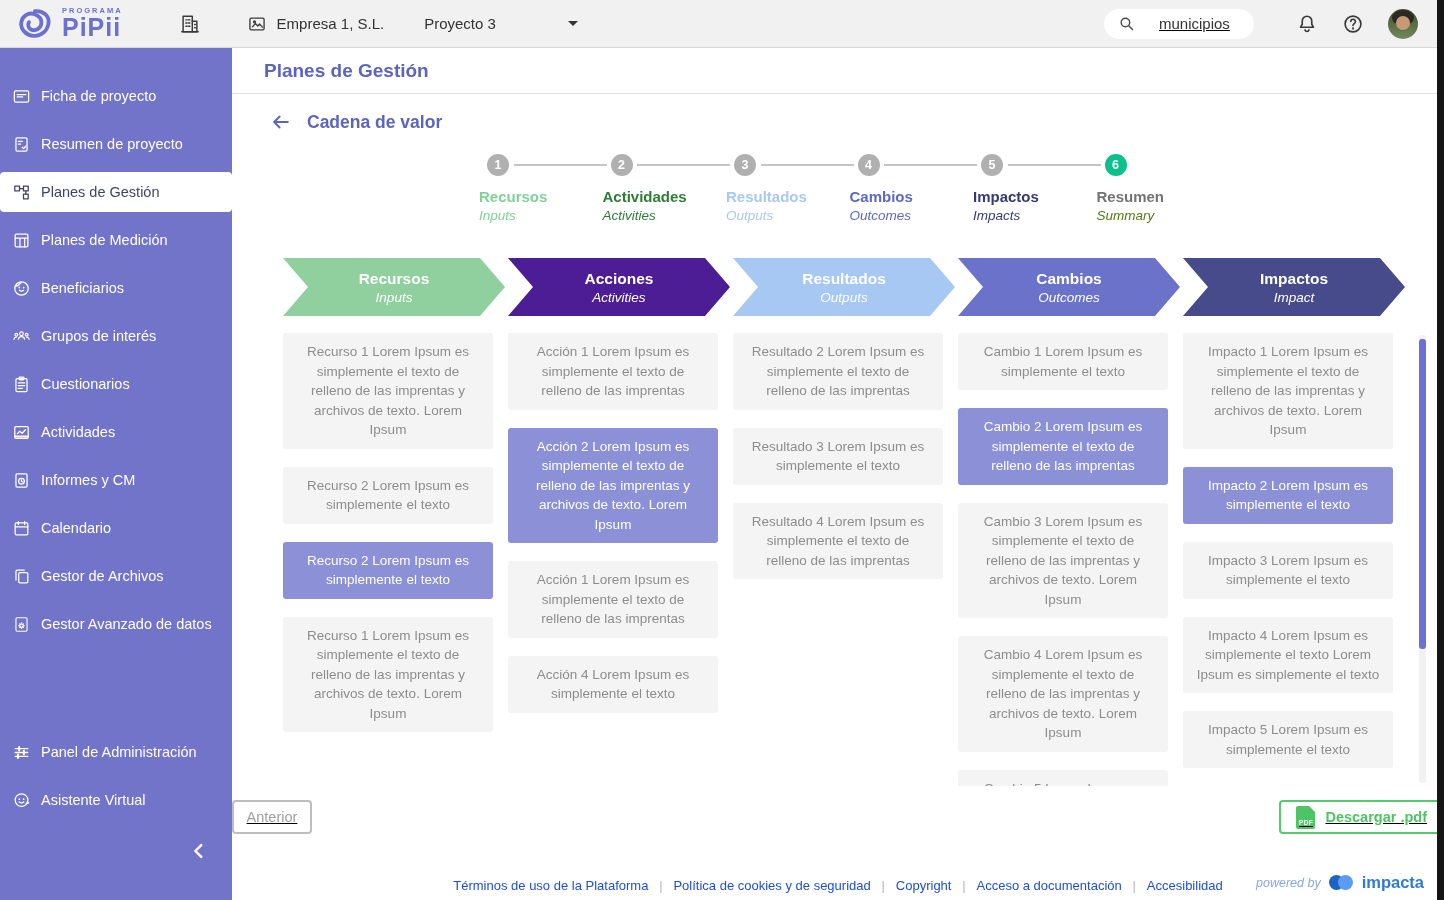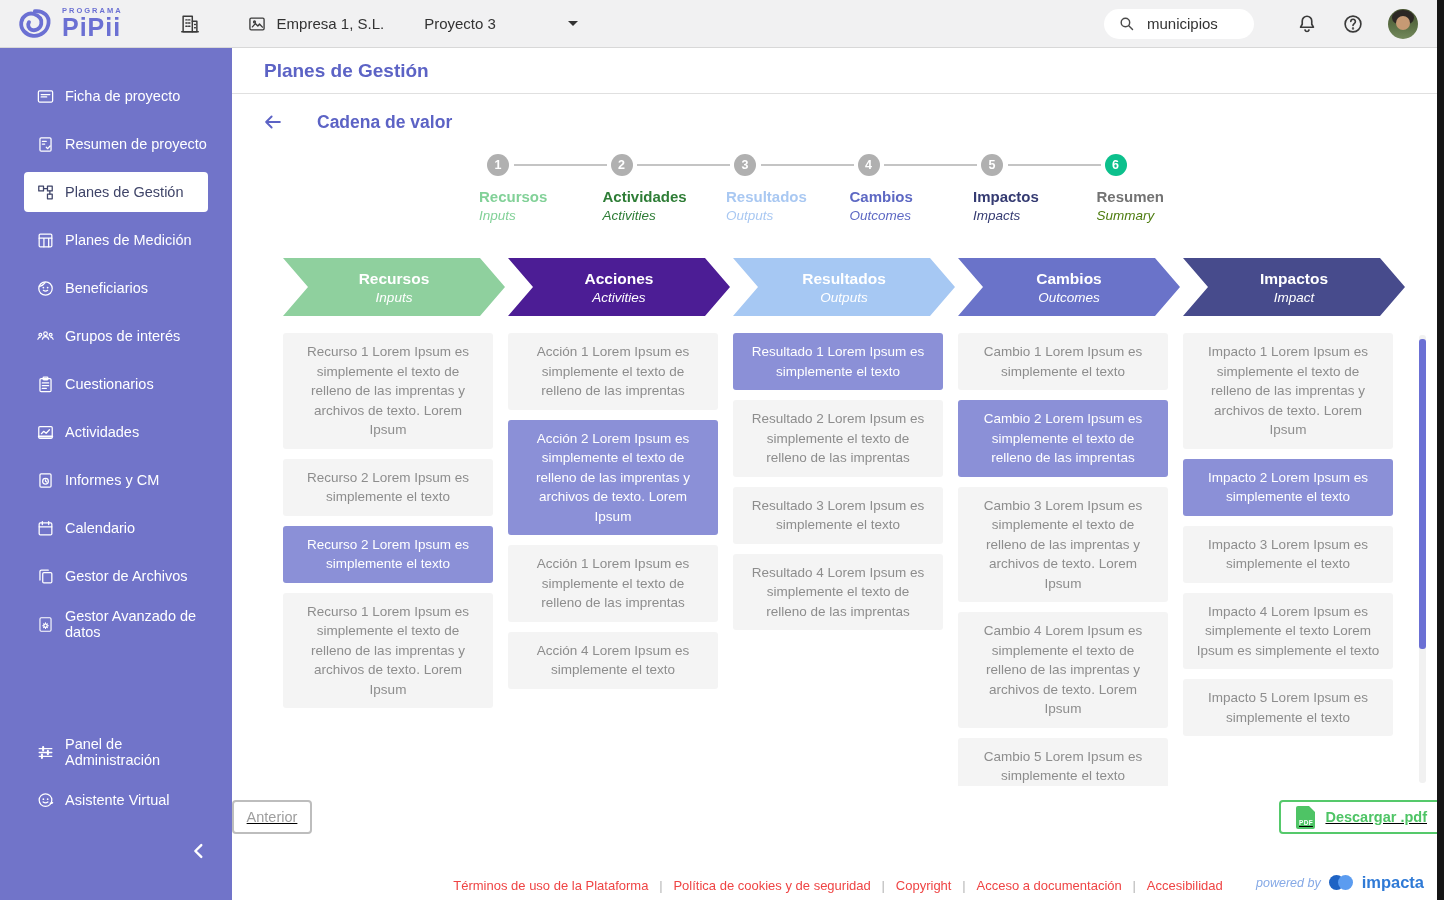--- a/index.html
+++ b/index.html
@@ -20,50 +20,50 @@
   .tb-icon { background:none; border:none; color:#3a3a3a; cursor:pointer; }
   .tb-icon svg { width:22px; height:22px; }
   .tb-building { margin-left:56px; }
   .company { display:flex; align-items:center; gap:10px; margin-left:46px; font-size:15px; color:#333; cursor:pointer; }
   .company .tb-icon svg { width:20px; height:20px; }
   .project { display:flex; align-items:center; margin-left:40px; font-size:15px; color:#333; cursor:pointer; }
   .project .caret { width:0; height:0; border-left:5px solid transparent; border-right:5px solid transparent;
                     border-top:5px solid #333; margin-left:72px; }
   .tb-right { margin-left:auto; display:flex; align-items:center; gap:24px; padding-right:26px; }
   .search { background:#fff; height:30px; border-radius:16px; display:flex; align-items:center;
-            gap:12px; padding:0 14px; width:150px; margin-right:18px; }
+            gap:24px; padding:0 14px; width:150px; margin-right:18px;text-decoration:underline; }
   .search-ic { color:#4a4a4a; } .search-ic svg { width:17px; height:17px; }
   .search input { border:none; outline:none; background:transparent; font-size:15px; color:#333; width:100px;
                   font-family:"Liberation Sans", sans-serif; }
   .avatar { width:30px; height:30px; border-radius:50%; position:relative; overflow:hidden; cursor:pointer;
             background:linear-gradient(180deg,#46512f 0%,#5d7247 60%,#74895c 100%); }
   .avatar::before { content:""; position:absolute; top:1px; left:4px; right:4px; height:15px;
                     border-radius:50% 50% 46% 46%; background:#2c2824; }
   .avatar::after { content:""; position:absolute; top:7px; left:8px; width:14px; height:14px;
                    border-radius:50%; background:#c69a74; }
 
   
   .app-body { display:flex; height:852px; }
 
   
   .sidebar { width:232px; background:#7174c9; display:flex; flex-direction:column; flex-shrink:0; }
   .nav-list { display:flex; flex-direction:column; margin-top:24px; }
-  .nav-item { height:40px; margin:4px 24px; padding-left:12px; display:flex; align-items:center; gap:10px;
+  .nav-item { height:40px; margin:4px 0; padding-left:12px; display:flex; align-items:center; gap:10px;
               color:#fff; font-size:14.5px; cursor:pointer; border-radius:4px; }
   .nav-item.active { background:#fff; color:#3f4468; }
   .nav-ic { flex-shrink:0; } .nav-ic svg { width:19px; height:19px; }
   .nav-list.bottom { margin-top:80px; }
   .collapse { margin:16px 22px 0 auto; color:#fff; cursor:pointer; }
   .collapse svg { width:22px; height:22px; }
 
   
   .main { flex:1; background:#fff; position:relative; overflow:hidden; }
   .main-header { height:46px; border-bottom:1px solid #e0e0e0; display:flex; align-items:center; }
   .main-header h1 { font-size:19px; font-weight:bold; color:#5c63c5; padding-left:32px; }
-  .sub-header { margin-top:14px; height:28px; display:flex; align-items:center; gap:33px; padding-left:30px; }
+  .sub-header { margin-top:14px; height:28px; display:flex; align-items:center; gap:15px; padding-left:38px; }
   .back { color:#5c63c5; cursor:pointer; } .back svg { width:22px; height:22px; }
   .sub-header h2 { font-size:17.5px; font-weight:bold; color:#5c63c5; }
 
   
   .stepper { display:flex; margin:18px 0 0 247px; height:80px; }
   .step { width:123.5px; position:relative; cursor:pointer; }
   .step:not(:first-of-type)::before { content:""; position:absolute; left:-89px; top:10px;
         width:93px; height:2px; background:#c4c4c4; }
   .step-circle { width:22px; height:22px; border-radius:50%; background:#b0b0b0; color:#fff;
                  font-size:12.5px; font-weight:bold; display:flex; align-items:center; justify-content:center;
@@ -78,21 +78,21 @@
            align-items:center; justify-content:center; gap:2px; text-align:center;
            clip-path:polygon(0 0, 197px 0, 100% 50%, 197px 100%, 0 100%, 25px 50%); }
   .arrow-title { font-size:15.5px; font-weight:bold; }
   .arrow-sub { font-size:13.5px; font-style:italic; }
 
   
   .cards-area { position:relative; }
   .cards-row { display:flex; gap:15px; margin-left:51px; margin-top:17px; height:453px;
                overflow:hidden; align-items:flex-start; }
   .card-col { width:210px; flex-shrink:0; }
-  .col-cards { display:flex; flex-direction:column; gap:10px; }
+  .col-cards { display:flex; flex-direction:column; gap:18px; }
   .card { background:#f4f4f4; border-radius:3px; padding:9px 13px; font-size:13.5px; line-height:19.5px;
           color:#8d8d8d; text-align:center; cursor:pointer; }
   .card.highlighted { background:#8b90d7; color:#fff; }
   .v-scroll { position:absolute; left:1187px; top:2px; width:7px; height:448px; background:#f1f1f1;
               border-radius:3px; cursor:pointer; }
   .v-thumb { position:absolute; top:4px; left:0; width:7px; height:310px; background:#6b70d4; border-radius:3px; }
 
   
   .actions { margin-top:14px; display:flex; justify-content:space-between; gap:46px;text-decoration:underline; }
   .btn-prev { width:80px; height:34px; background:#fff; border:2px solid #bdbdbd; border-radius:4px;
@@ -101,21 +101,21 @@
              font-size:14.5px; font-weight:bold; display:flex; align-items:center; gap:10px; padding:0 15px;
              cursor:pointer; font-family:"Liberation Sans", sans-serif; }
   .pdf-ic { width:19px; height:23px; background:#4ec465; border-radius:2px; position:relative;
             display:flex; align-items:flex-end; justify-content:center; }
   .pdf-ic::before { content:""; position:absolute; top:0; right:0; width:0; height:0;
                     border-top:6px solid #fff; border-left:6px solid transparent; }
   .pdf-ic i { font-style:normal; color:#fff; font-size:6.5px; font-weight:bold; margin-bottom:3px; letter-spacing:.3px; }
 
   
   .footer { margin-top:36px; position:relative; height:30px; display:flex; align-items:center; }
-  .footer-links { flex:1; display:flex; justify-content:center; font-size:13px; color:#ef4444; }
+  .footer-links { flex:1; display:flex; justify-content:center; font-size:13px; color:#1d4ed8; }
   .flink { cursor:pointer; white-space:pre; }
   .flink:not(:last-of-type)::after { content:"   |   "; color:#b5b5b5; }
   .powered { position:absolute; right:20px; top:3px; display:flex; align-items:center; gap:8px; cursor:pointer;text-align:center; }
   .pw-label { color:#85a9e6; font-style:italic; font-size:12.5px; }
   .pw-logo { position:relative; width:25px; height:17px; }
   .pw-logo .c1 { position:absolute; left:0; top:1px; width:15px; height:15px; border-radius:50%; background:#1e63c4; }
   .pw-logo .c2 { position:absolute; left:9px; top:1px; width:15px; height:15px; border-radius:50%; background:#5b9cf0; }
   .pw-brand { color:#2f7ad6; font-weight:bold; font-size:16.5px; }
 
   .right-strip { position:absolute; right:0; top:0; width:7px; height:900px; background:#151515; z-index:60; }
@@ -468,21 +468,20 @@
                   <div class="card">Acción 1 Lorem Ipsum es simplemente el texto de relleno de las imprentas</div>
 
                   <div class="card">Acción 4 Lorem Ipsum es simplemente el texto</div>
 
               </div>
             </div>
 
             <div class="card-col">
               <div class="col-cards">
 
-                  <div class="card highlighted">Resultado 1 Lorem Ipsum es simplemente el texto</div>
 
                   <div class="card">Resultado 2 Lorem Ipsum es simplemente el texto de relleno de las imprentas</div>
 
                   <div class="card">Resultado 3 Lorem Ipsum es simplemente el texto</div>
 
                   <div class="card">Resultado 4 Lorem Ipsum es simplemente el texto de relleno de las imprentas</div>
 
 
               </div>
             </div>

